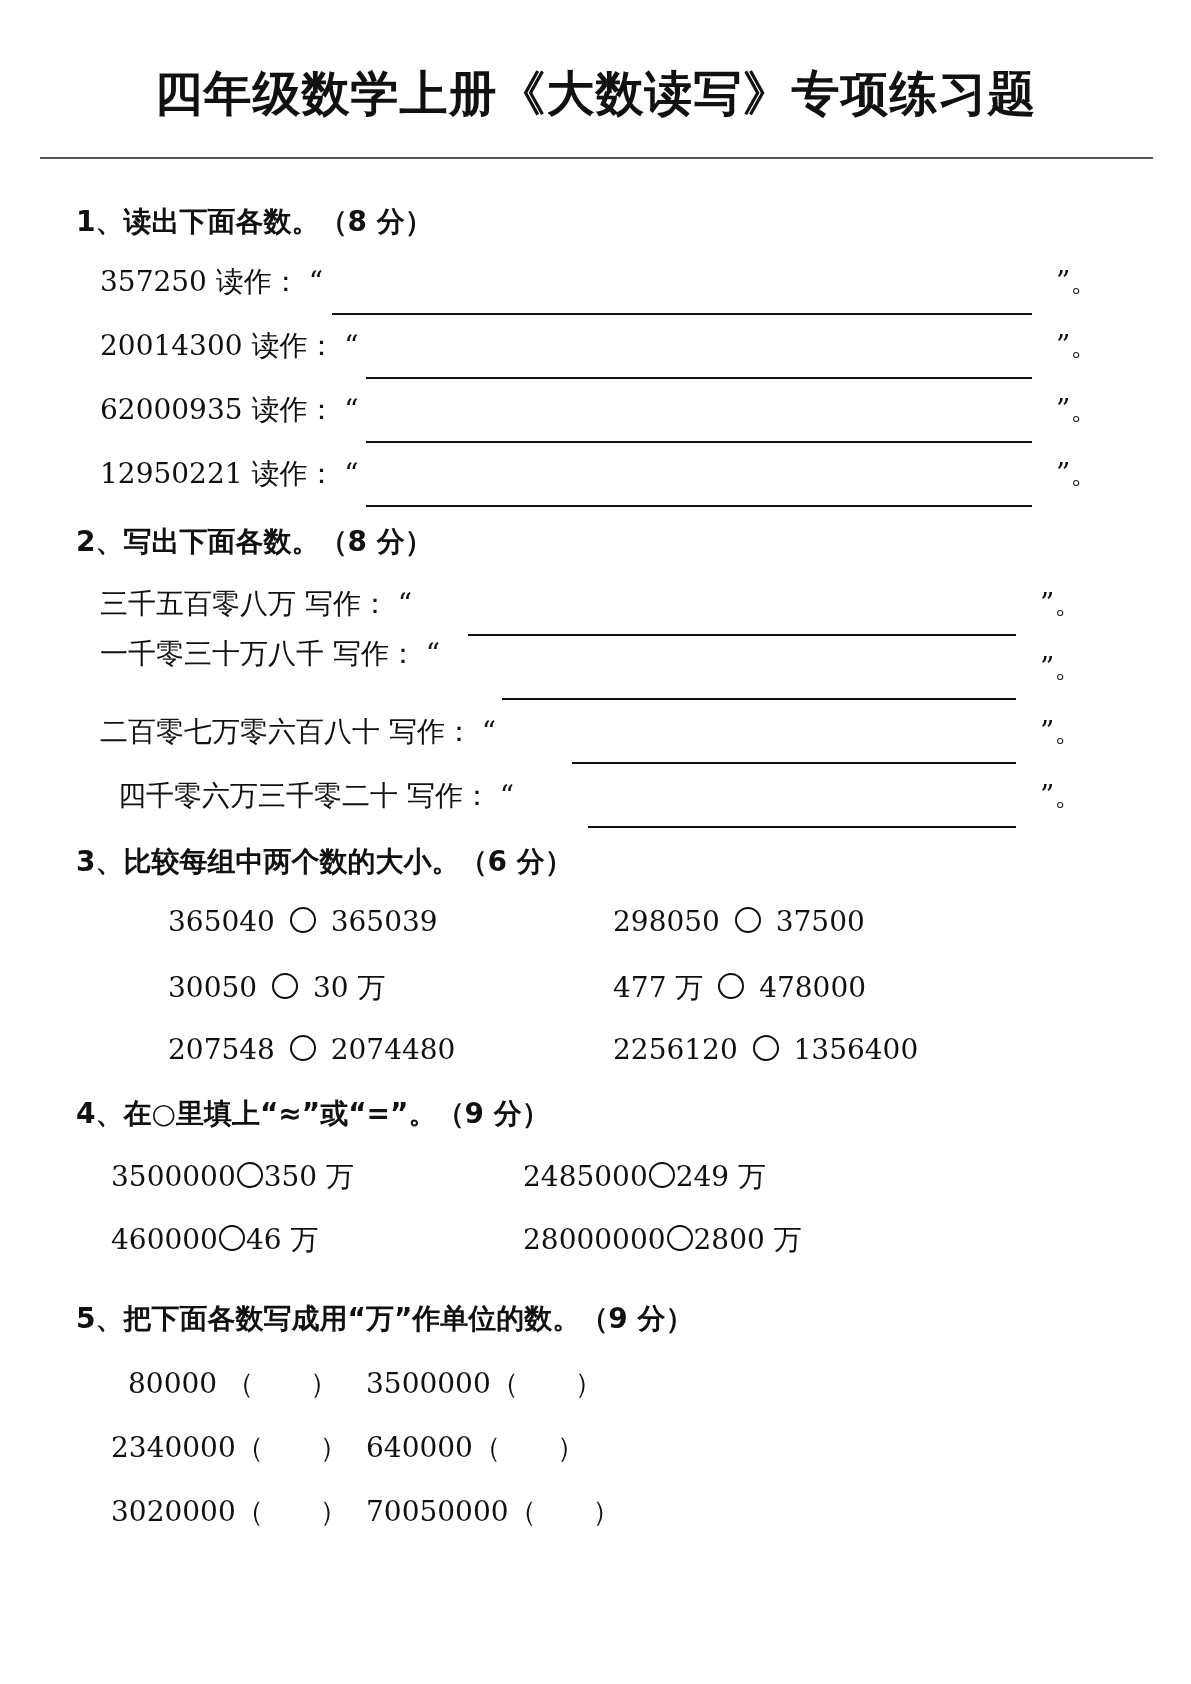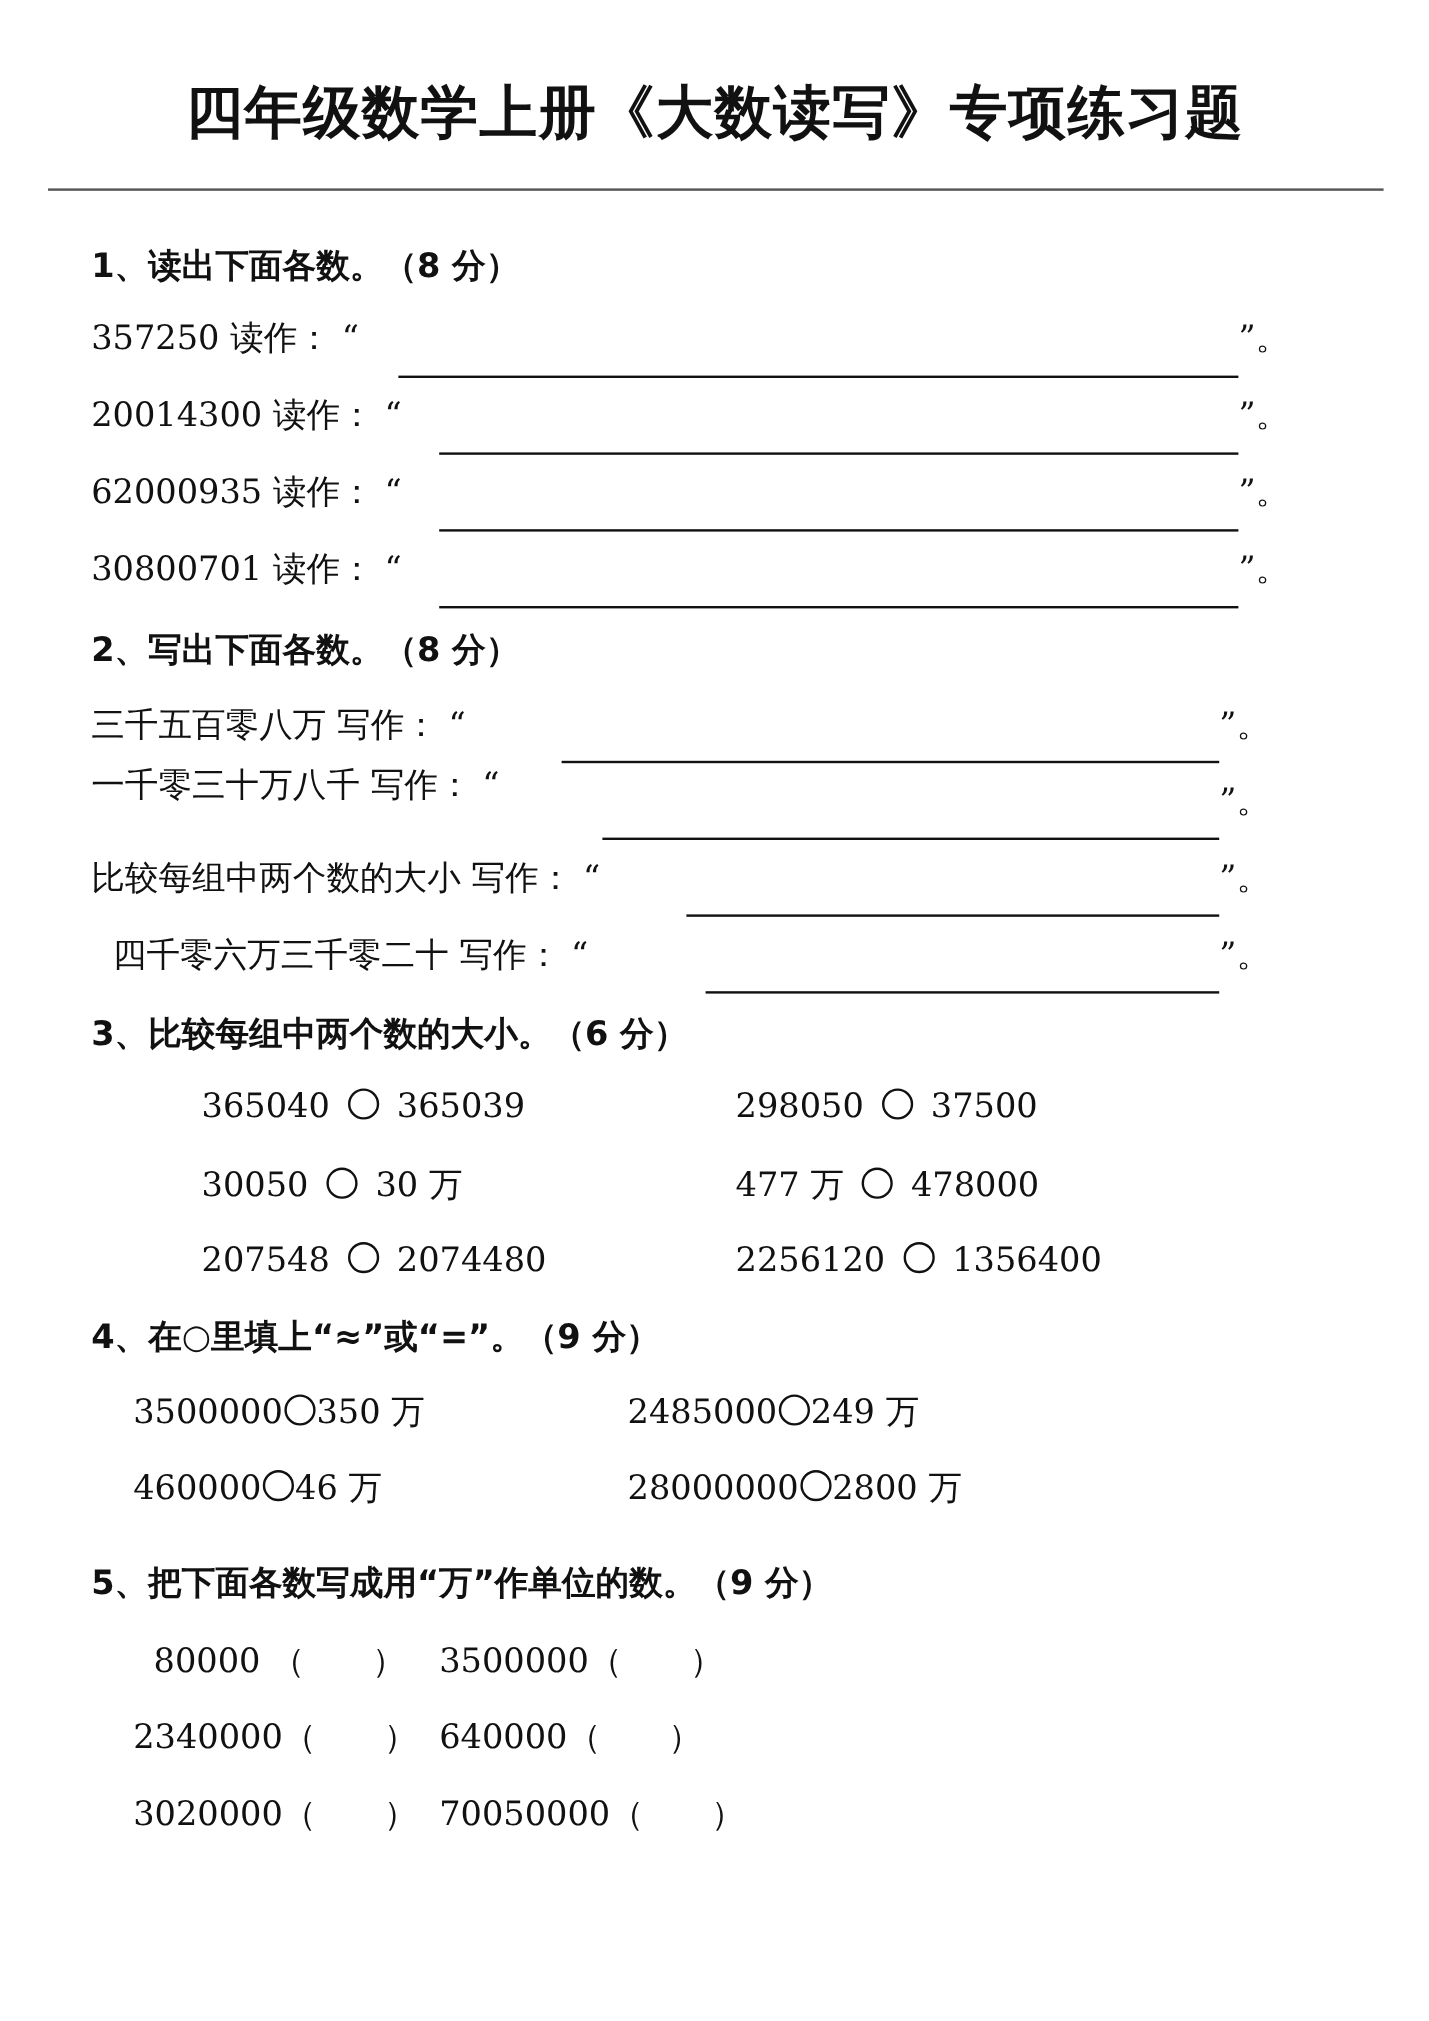--- a/index.html
+++ b/index.html
@@ -5,21 +5,21 @@
   html, body { margin: 0; padding: 0; background: #ffffff; }
   body { width: 1191px; height: 1684px; position: relative; overflow: hidden;
          font-family: "DejaVu Serif", "Liberation Serif", serif; color: #111; }
   .title { position: absolute; top: 62px; left: 0; width: 1191px; text-align: center;
            font-family: "DejaVu Sans", sans-serif; font-weight: bold; font-size: 48px;
            letter-spacing: 1px; }
   .rule { position: absolute; top: 157px; left: 40px; width: 1113px; height: 0;
           border-top: 2px solid #555; }
   .heading { position: absolute; left: 76px; font-family: "DejaVu Sans", sans-serif;
              font-weight: bold; font-size: 28px; }
-  .line { position: absolute; font-size: 28px; white-space: nowrap; }
+  .line { position: absolute; font-size: 28px; white-space: nowrap; margin-left: 24px; }
   .blank { position: absolute; border-bottom: 2px solid #111; height: 0; }
   .q { position: absolute; font-size: 28px; text-align: center; }
   .circle { display: inline-block; width: 22px; height: 22px; border: 2px solid #111;
             border-radius: 50%; vertical-align: -2px; margin: 0 6px; }
   .circle.tight { margin: 0 1px; }
 </style>
 </head>
 <body>
 
 <div class="title">四年级数学上册《大数读写》专项练习题</div>
@@ -45,21 +45,21 @@
 
 <div class="line" style="left:76px;top:391px">
   <span>62000935</span>
   <span>读作：</span>
   <span>“</span>
 </div>
 <div class="blank" style="left:366px;top:441px;width:666px"></div>
 <div class="line" style="left:1032px;top:391px">”。</div>
 
 <div class="line" style="left:76px;top:455px">
-  <span>30800701</span>
+  <span>12950221</span>
   <span>读作：</span>
   <span>“</span>
 </div>
 <div class="blank" style="left:366px;top:505px;width:666px"></div>
 <div class="line" style="left:1032px;top:455px">”。</div>
 
 <div class="heading" style="top:523px">2、写出下面各数。（8 分）</div>
 
 <div class="line" style="left:76px;top:585px">
   <span>三千五百零八万</span>
@@ -71,21 +71,21 @@
 
 <div class="line" style="left:76px;top:635px">
   <span>一千零三十万八千</span>
   <span>写作：</span>
   <span>“</span>
 </div>
 <div class="blank" style="left:502px;top:698px;width:514px"></div>
 <div class="line" style="left:1016px;top:649px">”。</div>
 
 <div class="line" style="left:76px;top:713px">
-  <span>比较每组中两个数的大小</span>
+  <span>二百零七万零六百八十</span>
   <span>写作：</span>
   <span>“</span>
 </div>
 <div class="blank" style="left:572px;top:762px;width:444px"></div>
 <div class="line" style="left:1016px;top:713px">”。</div>
 
 <div class="line" style="left:94px;top:777px">
   <span>四千零六万三千零二十</span>
   <span>写作：</span>
   <span>“</span>

